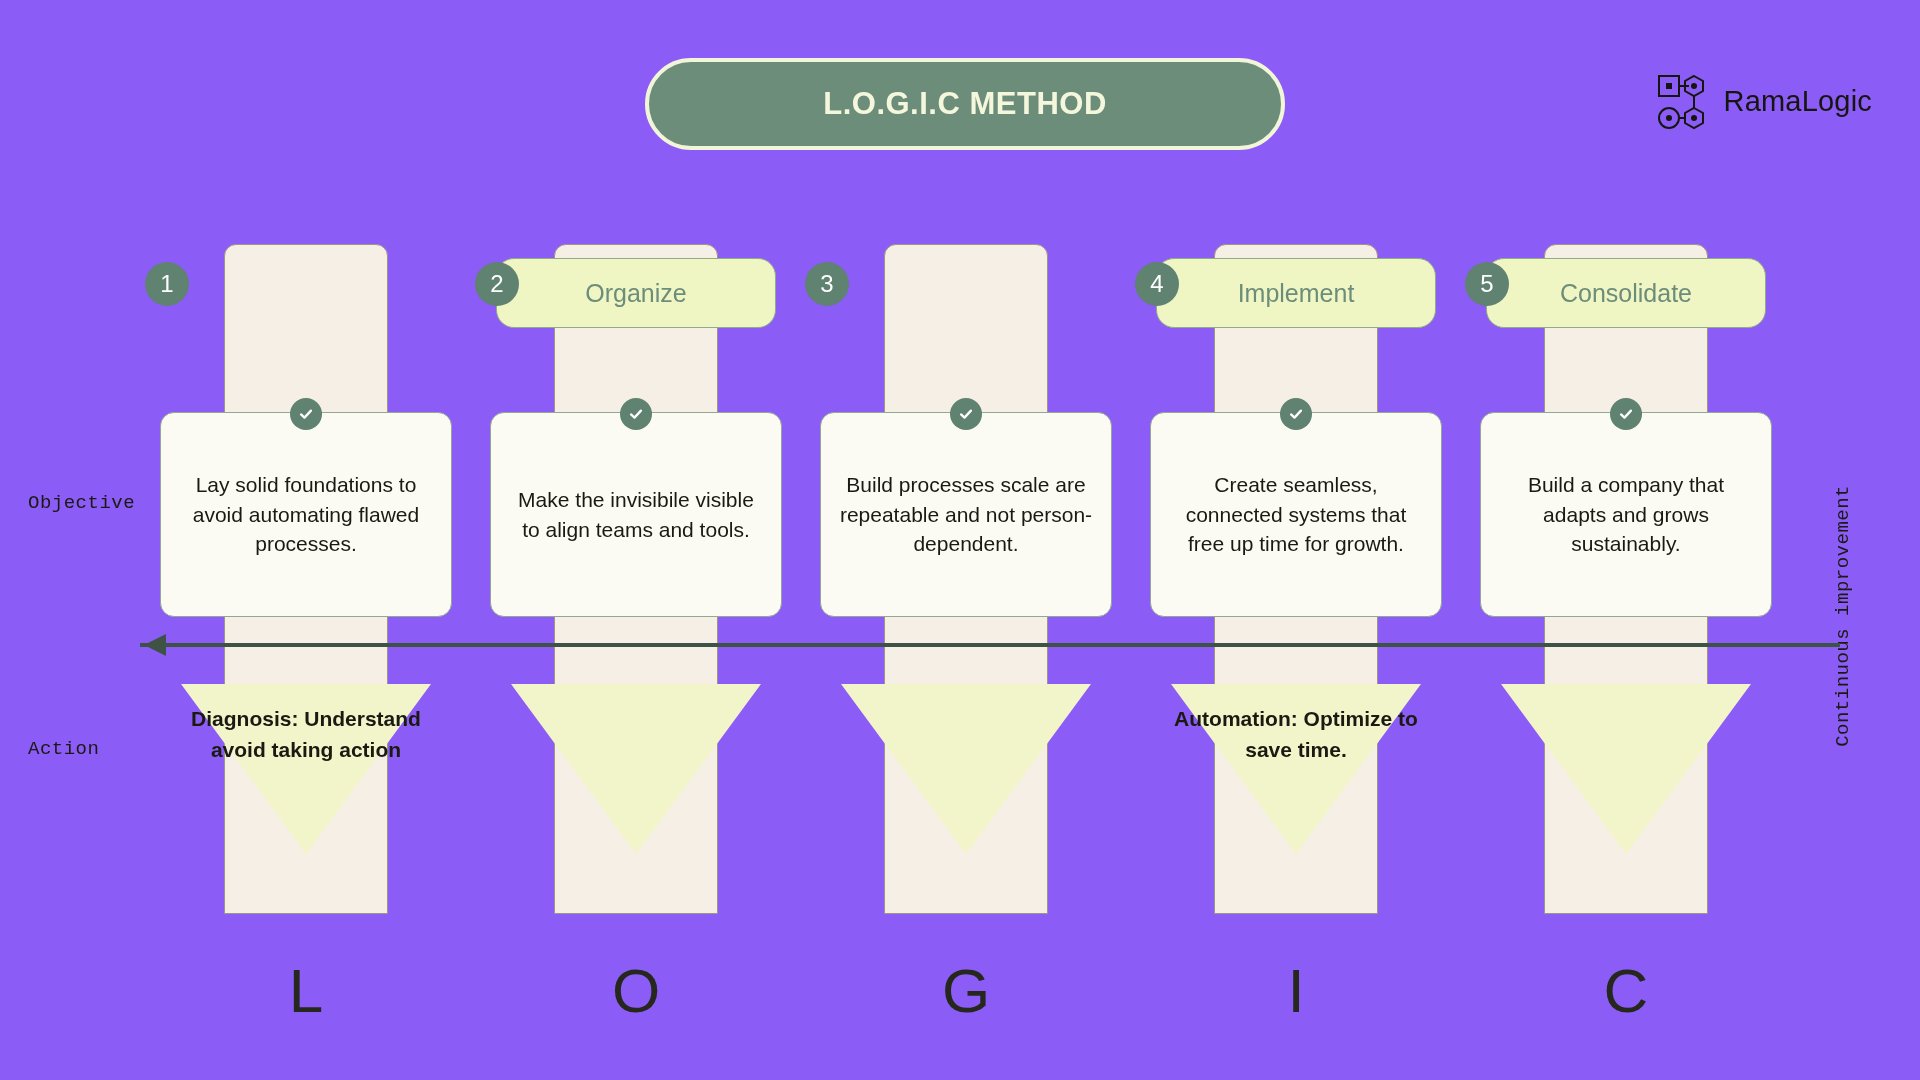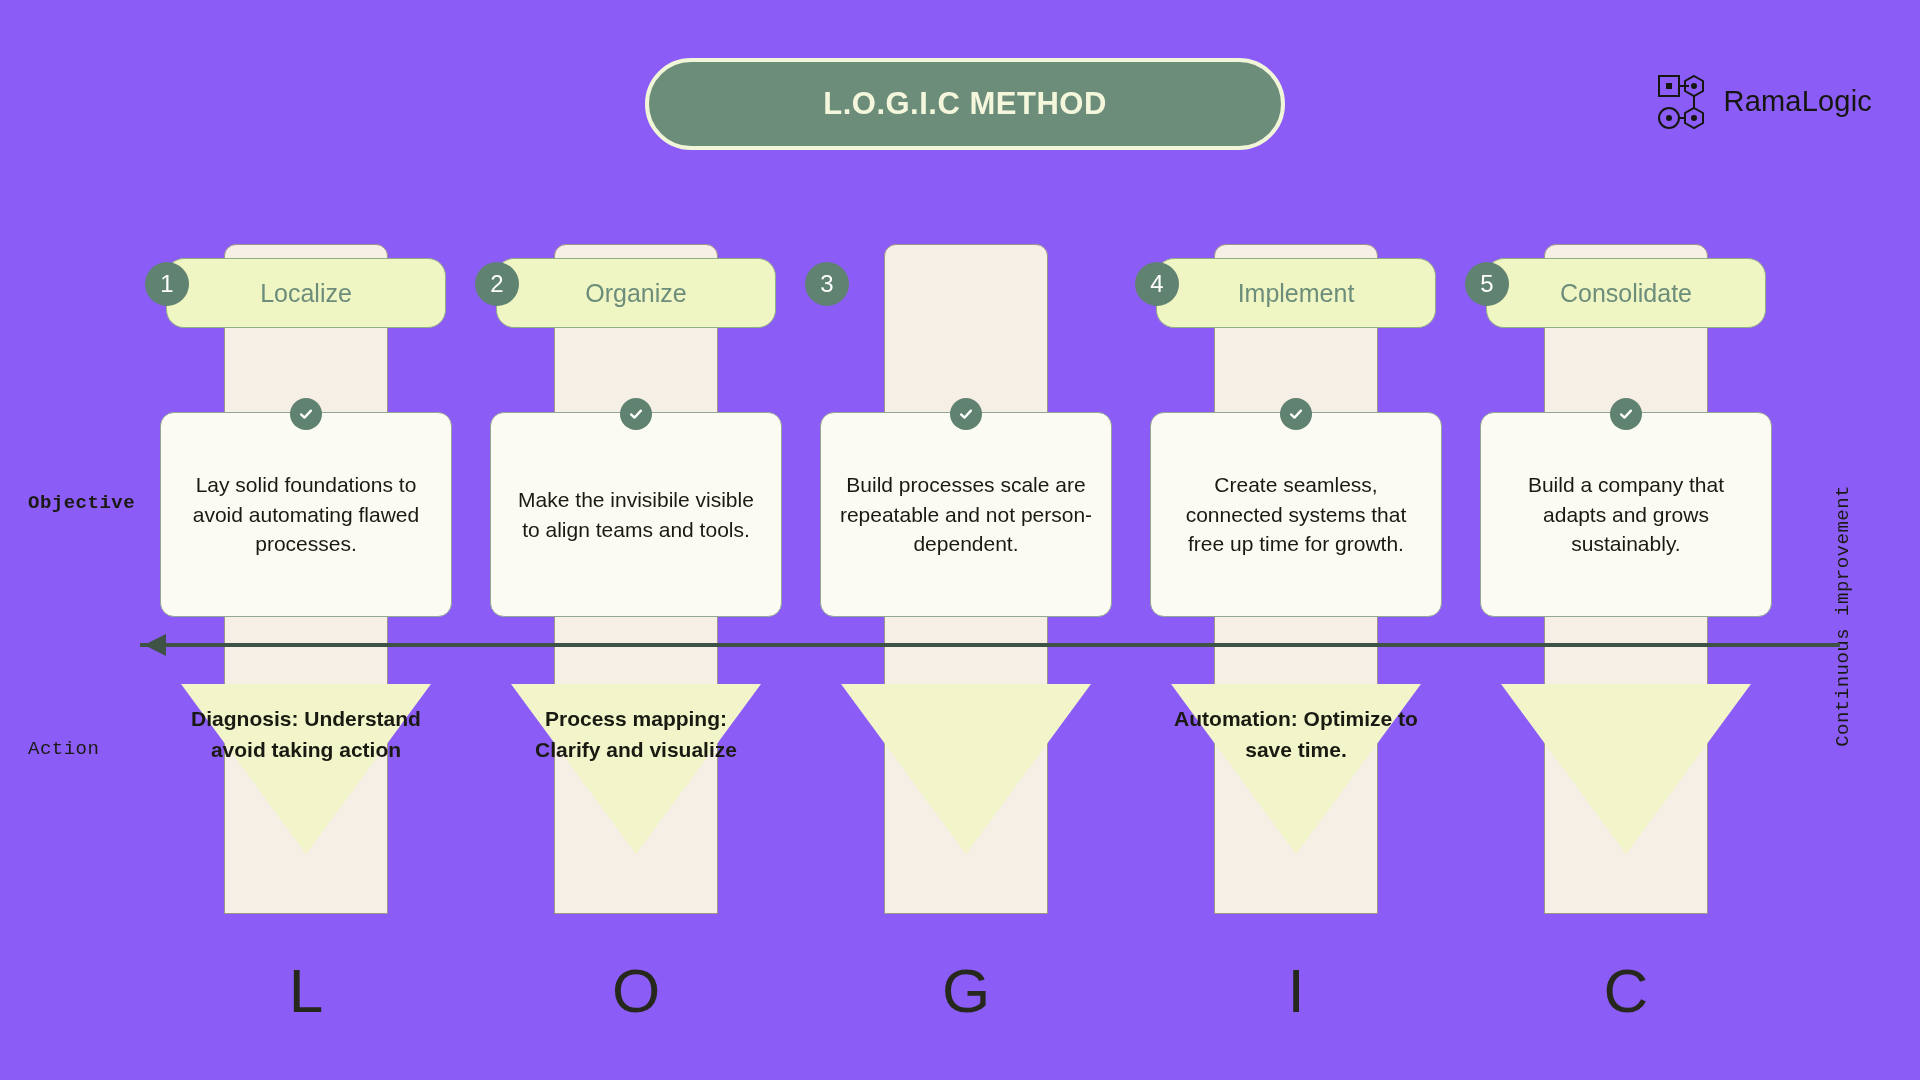--- a/index.html
+++ b/index.html
@@ -67,21 +67,21 @@
   }
 
   
   .row-label {
     position: absolute;
     font-family: "Liberation Mono", monospace;
     font-size: 19px;
     color: #1A1A12;
     letter-spacing: 0.5px;
   }
-  #label-objective { left: 28px; top: 492px; font-weight: bold; }
+  #label-objective { left: 28px; top: 492px; }
   #label-action    { left: 28px; top: 738px; }
 
   
   #label-continuous {
     position: absolute;
     left: 1832px;
     top: 485px;
     font-family: "Liberation Mono", monospace;
     font-size: 19px;
     color: #1A1A12;
@@ -264,23 +264,20 @@
   <div class="row-label" id="label-action">Action</div>
 
   <div id="label-continuous">Continuous improvement</div>
 
   <div class="column" style="left:224px"></div>
   <div class="column" style="left:554px"></div>
   <div class="column" style="left:884px"></div>
   <div class="column" style="left:1214px"></div>
   <div class="column" style="left:1544px"></div>
 
-  <div class="step-chip" style="left:166px">
-    <span class="step-name">Localize</span>
-  </div>
   <div class="step-chip" style="left:496px">
     <span class="step-name">Organize</span>
   </div>
   <div class="step-chip" style="left:1156px">
     <span class="step-name">Implement</span>
   </div>
   <div class="step-chip" style="left:1486px">
     <span class="step-name">Consolidate</span>
   </div>
 
@@ -335,21 +332,20 @@
   <div id="arrow-line"></div>
   <div id="arrow-head"></div>
 
   <div class="action-funnel" style="left:181px"></div>
   <div class="action-funnel" style="left:511px"></div>
   <div class="action-funnel" style="left:841px"></div>
   <div class="action-funnel" style="left:1171px"></div>
   <div class="action-funnel" style="left:1501px"></div>
 
   <div class="action-text" style="left:181px">Diagnosis: Understand avoid taking action</div>
-  <div class="action-text" style="left:511px">Process mapping: Clarify and visualize</div>
   <div class="action-text" style="left:1171px">Automation: Optimize to save time.</div>
 
   <div class="acronym-letter" style="left:224px">L</div>
   <div class="acronym-letter" style="left:554px">O</div>
   <div class="acronym-letter" style="left:884px">G</div>
   <div class="acronym-letter" style="left:1214px">I</div>
   <div class="acronym-letter" style="left:1544px">C</div>
 
 </div>
 

